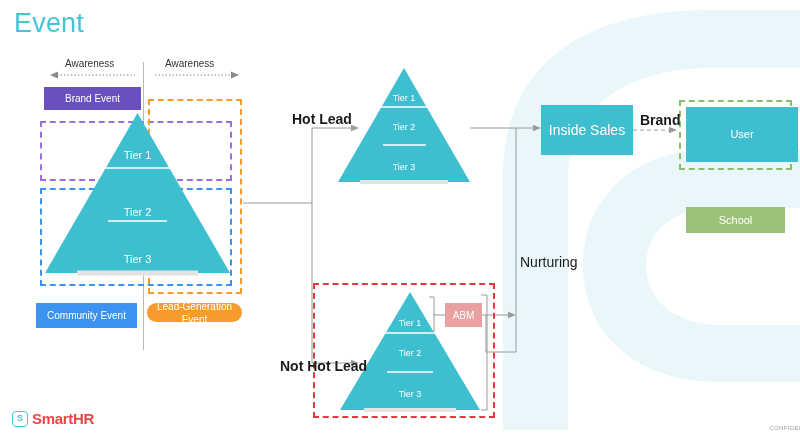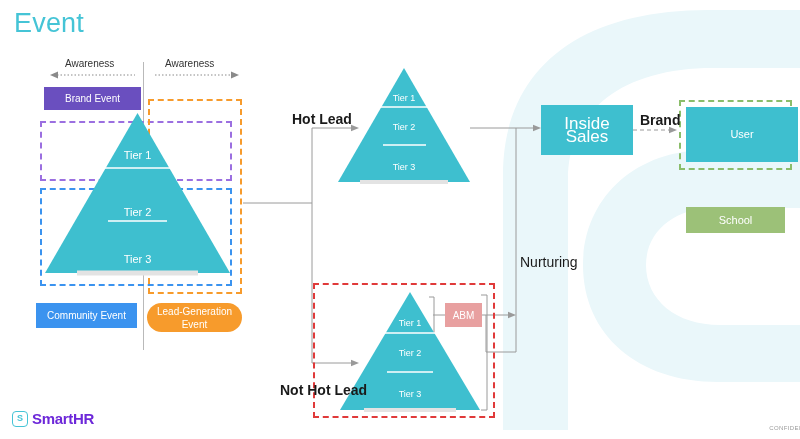--- a/index.html
+++ b/index.html
@@ -126,21 +126,21 @@
     width: 14px; height: 14px;
     border: 1.6px solid #45c4d6;
     border-radius: 4px;
     display: flex; align-items: center; justify-content: center;
     font-size: 9px; font-weight: bold; color: #45c4d6;
     line-height: 1;
   }
   .footer-logo .word {
     font-size: 15px;
     font-weight: bold;
-    color: #6d28d9;
+    color: #ef4444;
     letter-spacing: -.3px;
   }
   .confidential {
     position: absolute;
     right: 10px; bottom: 8px;
     font-size: 6px;
     letter-spacing: .4px;
     color: #9a9a9a;
     z-index: 6;
   }
@@ -190,21 +190,21 @@
   <div class="region purple" style="left:40px; top:121px; width:192px; height:60px;"></div>
   <div class="region blue" style="left:40px; top:188px; width:192px; height:98px;"></div>
   <div class="region orange" style="left:148px; top:99px; width:94px; height:195px;"></div>
 
   <div class="box purple" style="left:44px; top:87px; width:97px; height:23px;">
     <span>Brand Event</span>
   </div>
   <div class="box blue" style="left:36px; top:303px; width:101px; height:25px;">
     <span>Community Event</span>
   </div>
-  <div class="box orange" style="left:147px; top:303px; width:95px; height:29px;border-radius:15px;">
+  <div class="box orange" style="left:147px; top:303px; width:95px; height:19px;border-radius:15px;">
     <span>Lead-Generation Event</span>
   </div>
 
   <div class="pyramid" style="left:45px; top:113px; width:185px; height:167px;">
     <svg width="185" height="172" viewBox="0 0 185 172">
       <polygon points="92.5,0 185,160 0,160" fill="#3ebfcf"></polygon>
       <line x1="32" y1="160" x2="153" y2="160" stroke="#e3e3e3" stroke-width="5"></line>
       <line x1="63" y1="108" x2="122" y2="108" stroke="#ffffff" stroke-width="1.6"></line>
       <line x1="33" y1="55" x2="152" y2="55" stroke="#ffffff" stroke-width="1.6"></line>
       <polygon points="92.5,0 185,160 0,160" fill="none"></polygon>
@@ -240,21 +240,21 @@
 
     <path d="M 429 297 L 434 297 L 434 333 L 429 333" fill="none" stroke="#9a9a9a" stroke-width="1"></path>
 
     <path d="M 481 295 L 487 295 L 487 410 L 481 410" fill="none" stroke="#9a9a9a" stroke-width="1"></path>
 
     <line x1="633" y1="130" x2="670" y2="130" stroke="#9a9a9a" stroke-width="1" stroke-dasharray="4 3"></line>
     <polygon points="677,130 669,126.8 669,133.2" fill="#9a9a9a"></polygon>
   </svg>
 
   <div class="flow-label" style="left:292px; top:111px;">Hot Lead</div>
-  <div class="flow-label" style="left:280px; top:358px;margin-top:24px;">Not Hot Lead</div>
+  <div class="flow-label" style="left:280px; top:358px;">Not Hot Lead</div>
   <div class="flow-label" style="left:520px; top:254px; font-weight:normal;">Nurturing</div>
   <div class="flow-label" style="left:640px; top:112px;">Brand</div>
 
   <div class="pyramid" style="left:338px; top:68px; width:132px; height:120px;">
     <svg width="132" height="124" viewBox="0 0 132 124">
       <polygon points="66,0 132,114 0,114" fill="#3ebfcf"></polygon>
       <line x1="22" y1="114" x2="110" y2="114" stroke="#e3e3e3" stroke-width="4"></line>
       <line x1="45" y1="77" x2="88" y2="77" stroke="#ffffff" stroke-width="1.4"></line>
       <line x1="23" y1="39" x2="109" y2="39" stroke="#ffffff" stroke-width="1.4"></line>
     </svg>
@@ -275,21 +275,21 @@
     </svg>
     <div class="tier-label" style="top:26px; font-size:9px;">Tier 1</div>
     <div class="tier-label" style="top:56px; font-size:9px;">Tier 2</div>
     <div class="tier-label" style="top:97px; font-size:9px;">Tier 3</div>
   </div>
 
   <div class="box pink" style="left:445px; top:303px; width:37px; height:24px;">
     <span>ABM</span>
   </div>
 
-  <div class="box teal" style="left:541px; top:105px; width:92px; height:50px; font-size:17px;">
+  <div class="box teal" style="left:541px; top:105px; width:92px; height:50px; font-size:14px;">
     <span>Inside Sales</span>
   </div>
 
   <div class="region green" style="left:679px; top:100px; width:113px; height:70px;"></div>
 
   <div class="box teal" style="left:686px; top:107px; width:112px; height:55px; font-size:11px;">
     <span>User</span>
   </div>
 
   <div class="box green" style="left:686px; top:174px; width:99px; height:26px; font-size:11px;margin-top:33px;">

